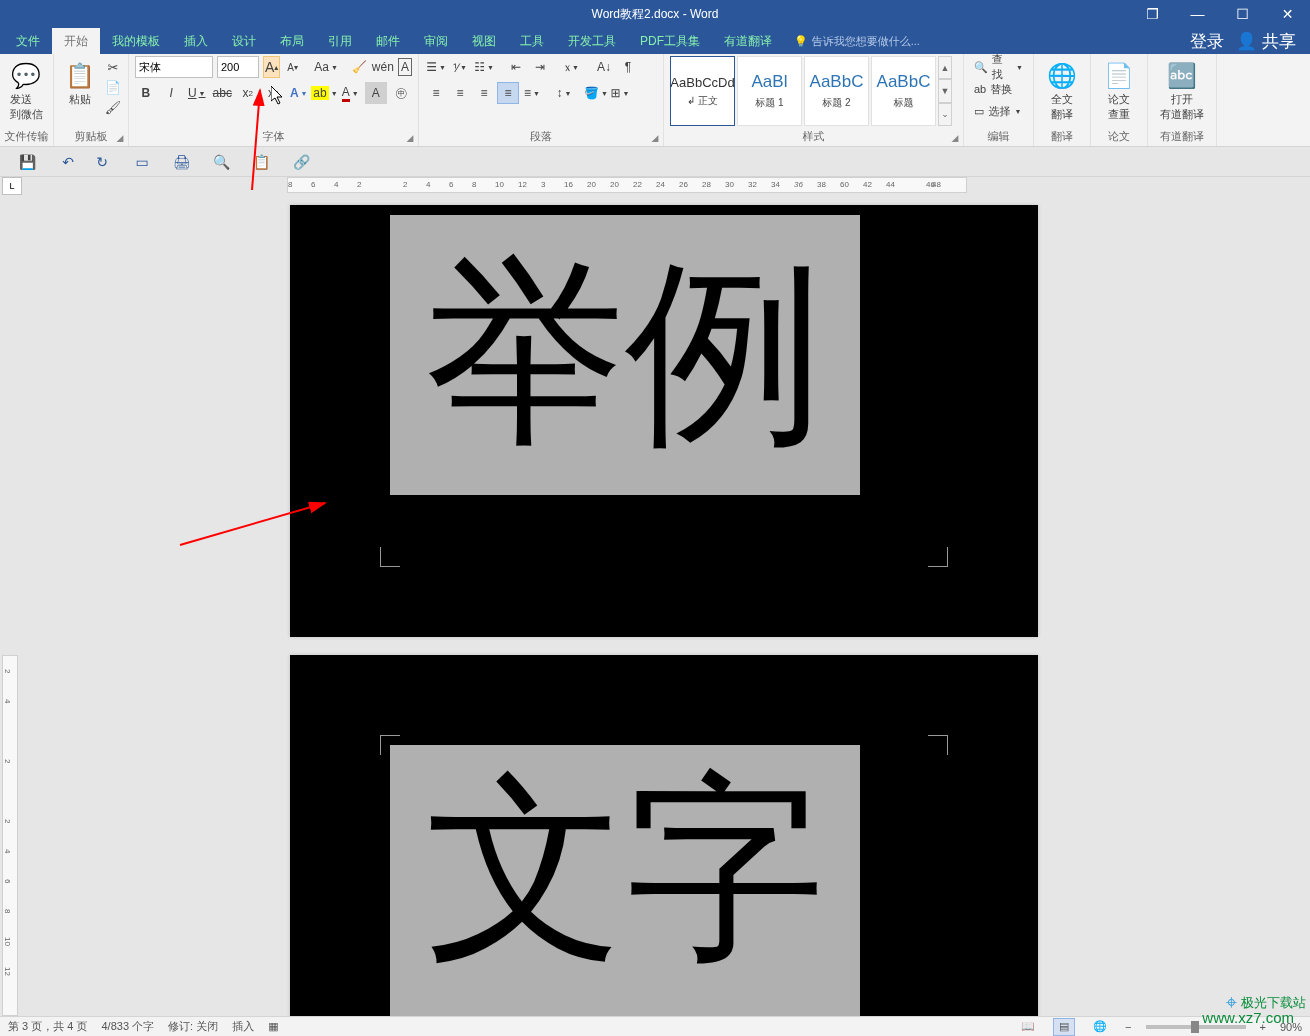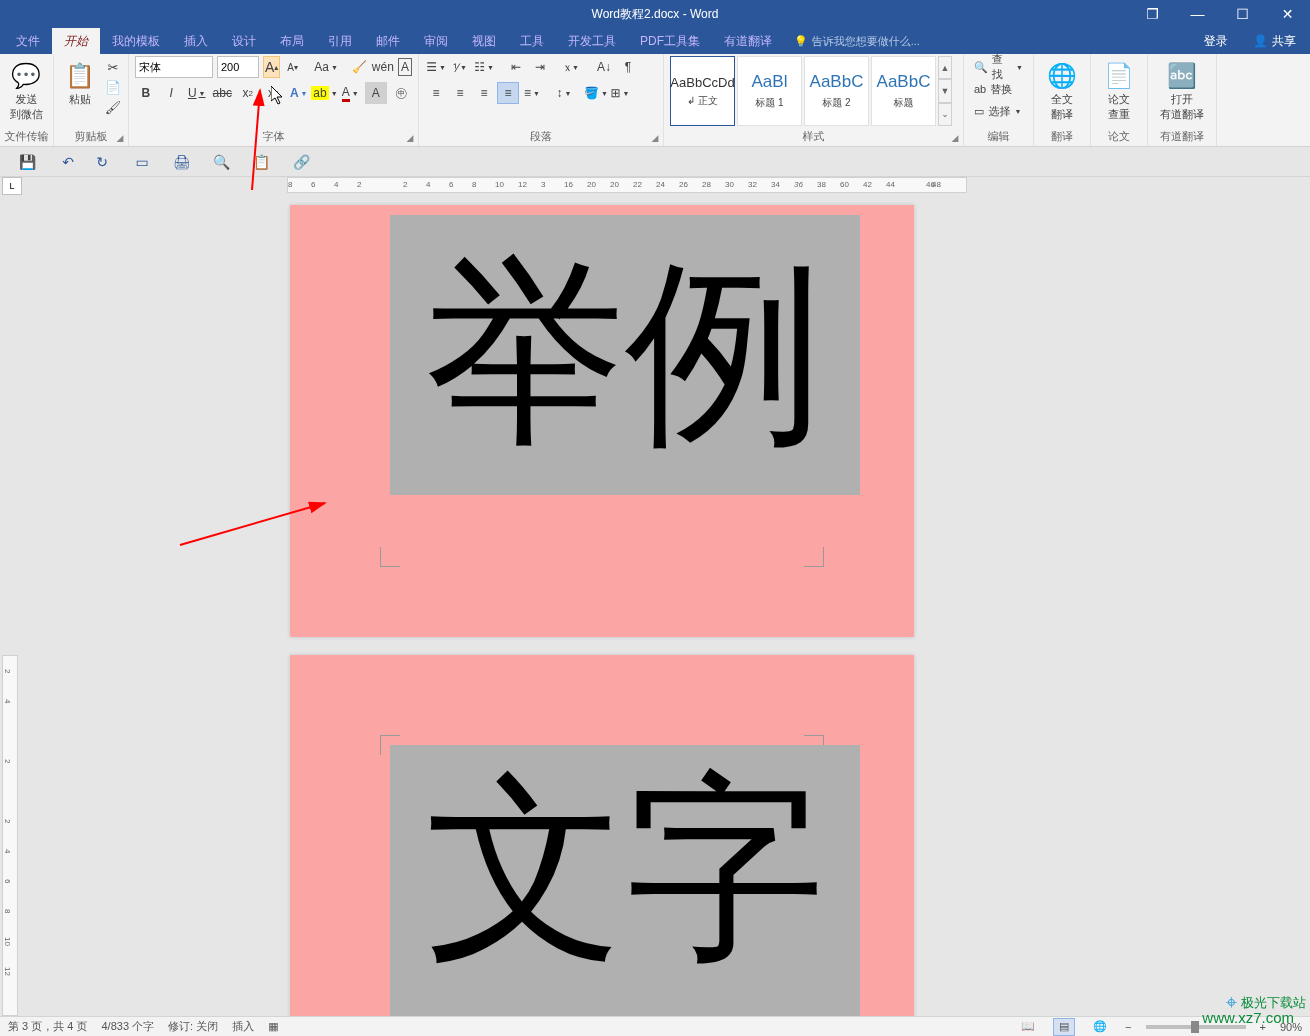--- a/index.html
+++ b/index.html
@@ -6,25 +6,25 @@
 body { width: 1310px; height: 1036px; background: #e6e6e6; overflow: hidden; position: relative; }
 
 
 .titlebar { height: 28px; background: #2b579a; display: flex; align-items: center; position: relative; }
 .titlebar .title { color: white; font-size: 12px; position: absolute; left: 50%; transform: translateX(-50%); }
 .titlebar .win-controls { position: absolute; right: 0; display: flex; }
 .titlebar .win-controls div { width: 45px; height: 28px; display: flex; align-items: center; justify-content: center; color: white; font-size: 14px; }
 
 
 .menubar { height: 26px; background: #2b579a; display: flex; align-items: center; padding: 0 4px; }
-.menubar .tab { color: #c4b5fd; font-size: 12px; padding: 0 12px; height: 26px; display: flex; align-items: center; cursor: pointer; }
-.menubar .tab.active { background: #f3f3f3; color: #7f1d1d; font-style: italic; }
+.menubar .tab { color: #86efac; font-size: 12px; padding: 0 12px; height: 26px; display: flex; align-items: center; cursor: pointer; }
+.menubar .tab.active { background: #f3f3f3; color: #737373; }
 .menubar .spacer { flex: 1; }
 .menubar .tellme { color: #b4c7e7; font-size: 11px; display: flex; align-items: center; gap: 4px; margin-left: 10px; }
-.menubar .right-area { color: white; font-size: 12px; display: flex; align-items: center; gap: 26px; padding-right: 10px; }
+.menubar .right-area { color: white; font-size: 17px; display: flex; align-items: center; gap: 12px; padding-right: 10px; }
 
 
 .ribbon { height: 93px; background: #f3f3f3; border-bottom: 1px solid #d4d4d4; display: flex; }
 .group { border-right: 1px solid #e1e1e1; padding: 2px 4px; display: flex; flex-direction: column; position: relative; }
 .group-label { position: absolute; bottom: 2px; left: 0; right: 0; text-align: center; font-size: 11px; color: #666; }
 .group-inner { display: flex; flex: 1; }
 .vbtn { display: flex; flex-direction: column; align-items: center; justify-content: flex-start; padding: 4px 6px 16px; font-size: 11px; color: #444; cursor: pointer; }
 .vbtn .ico { width: 32px; height: 32px; display: flex; align-items: center; justify-content: center; font-size: 24px; }
 .small-btns { display: flex; flex-direction: column; gap: 2px; padding: 2px; }
 .sb { width: 18px; height: 18px; display: flex; align-items: center; justify-content: center; font-size: 13px; color: #444; cursor: pointer; }
@@ -71,21 +71,21 @@
 .ruler-row { height: 18px; background: #e6e6e6; display: flex; }
 .ruler-corner { width: 20px; border: 1px solid #c0c0c0; background: white; font-size: 9px; display: flex; align-items: center; justify-content: center; margin-left: 2px; margin-right: 265px; }
 .hruler { flex: 1; height: 16px; background: #f8f8f8; border: 1px solid #d0d0d0; position: relative; font-size: 8px; color: #666; max-width: 680px; }
 .hruler .tick { position: absolute; top: 2px; }
 
 
 .docarea { position: absolute; top: 195px; left: 0; right: 0; bottom: 20px; background: #e6e6e6; overflow: hidden; }
 .vruler { position: absolute; left: 2px; top: 460px; width: 16px; bottom: 0; background: #f8f8f8; border: 1px solid #d0d0d0; display: flex; flex-direction: column; font-size: 8px; color: #666; }
 .vruler .vt { height: 30px; text-align: center; writing-mode: vertical-lr; }
 
-.page { position: absolute; left: 290px; width: 624px; background: #fca5a5; box-shadow: 0 0 4px rgba(0,0,0,0.15); }
+.page { position: absolute; left: 290px; width: 748px; background: #000000; box-shadow: 0 0 4px rgba(0,0,0,0.15); }
 .page1 { top: 10px; height: 432px; }
 .page2 { top: 460px; height: 500px; }
 .textarea { position: absolute; left: 100px; top: 10px; width: 470px; background: #b0b0b0; display: flex; align-items: center; justify-content: center; font-family: "SimSun", serif; font-size: 200px; color: black; line-height: 1.3; }
 .page1 .textarea { height: 280px; }
 .page2 .textarea { top: 90px; height: 280px; font-family: Liberation Mono, monospace; }
 .page-corner-bl { position: absolute; bottom: 70px; left: 90px; width: 20px; height: 20px; border-left: 1px solid #999; border-bottom: 1px solid #999; }
 .page-corner-br { position: absolute; bottom: 70px; right: 90px; width: 20px; height: 20px; border-right: 1px solid #999; border-bottom: 1px solid #999; }
 .page-corner-tl { position: absolute; top: 80px; left: 90px; width: 20px; height: 20px; border-left: 1px solid #999; border-top: 1px solid #999; }
 .page-corner-tr { position: absolute; top: 80px; right: 90px; width: 20px; height: 20px; border-right: 1px solid #999; border-top: 1px solid #999; }
 
@@ -147,21 +147,21 @@
     <span>登录</span>
     <span>👤 <span>共享</span></span>
   </div>
 </div>
 
 <div class="ribbon">
 
   <div class="group">
     <div class="vbtn">
       <div class="ico">💬</div>
-      <div style="white-space:pre-line;text-align:center">发送
+      <div style="white-space:pre-line;">发送
 到微信</div>
     </div>
     <div class="group-label">文件传输</div>
   </div>
 
   <div class="group">
     <div class="group-inner">
       <div class="vbtn">
         <div class="ico">📋</div>
         <div>粘贴</div>

